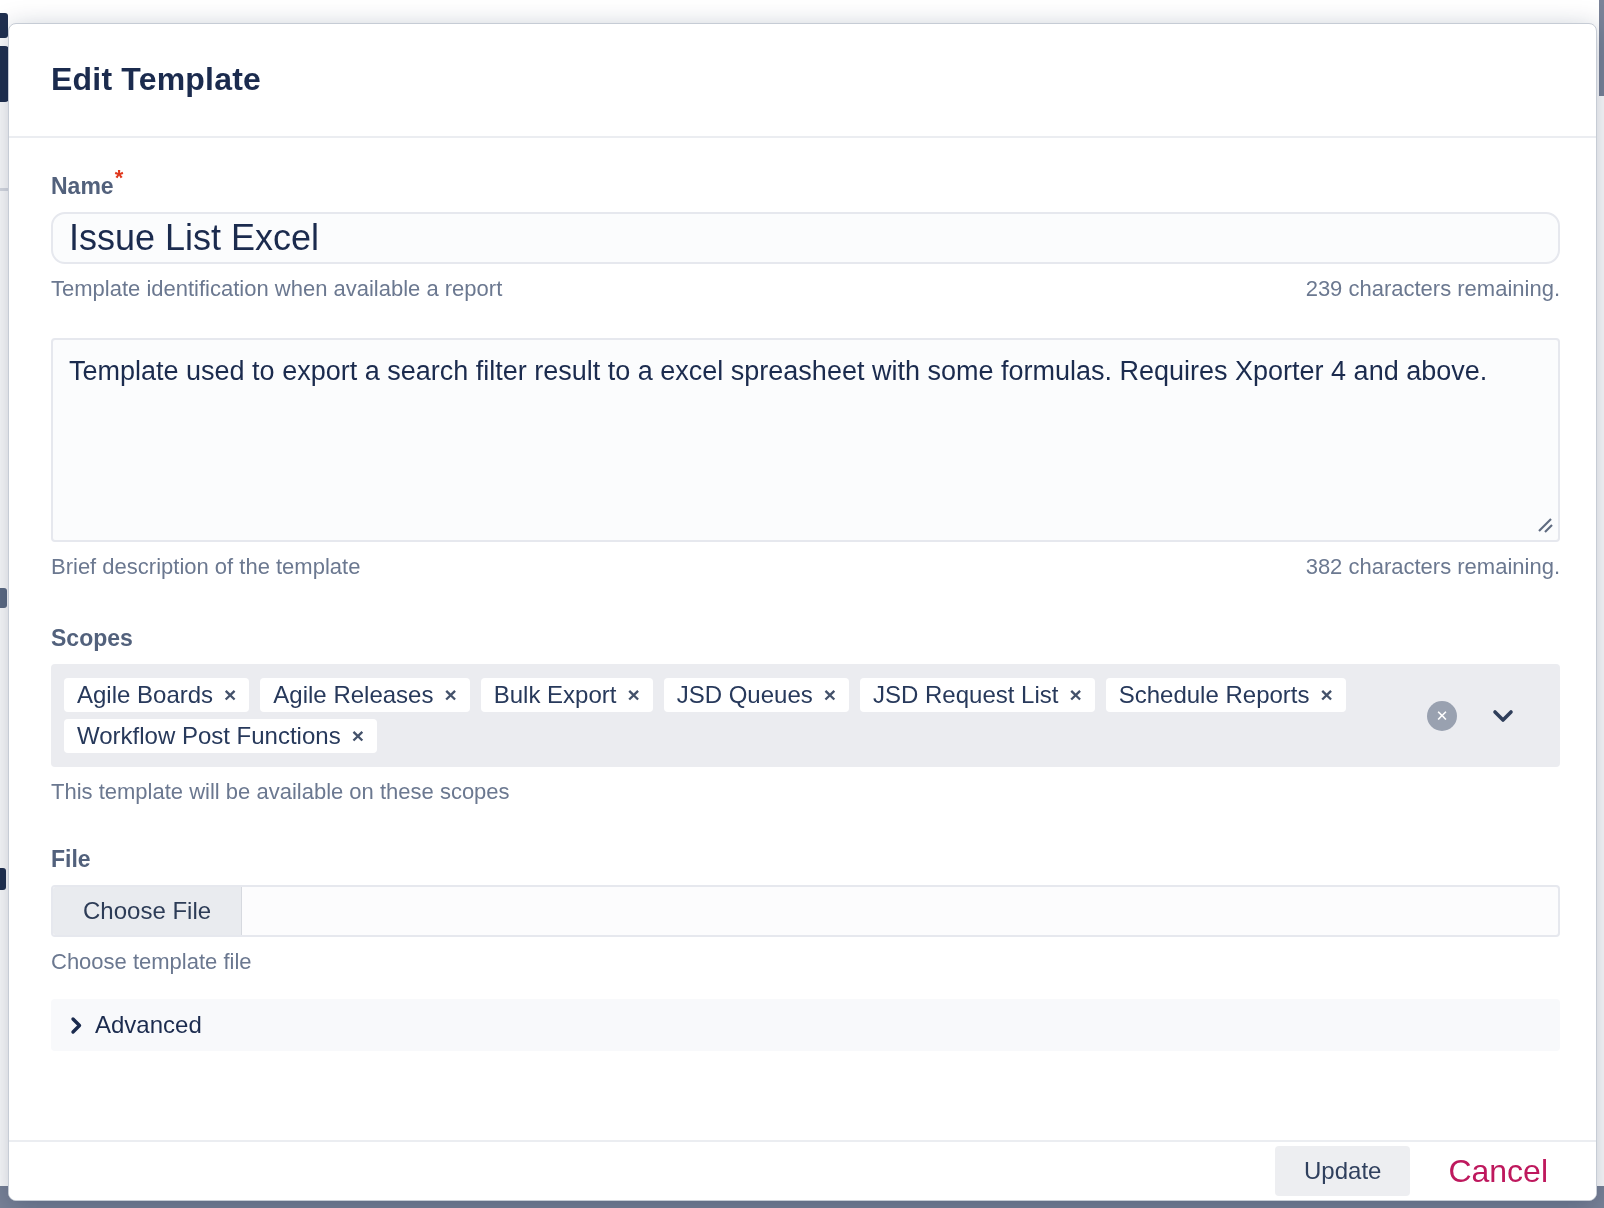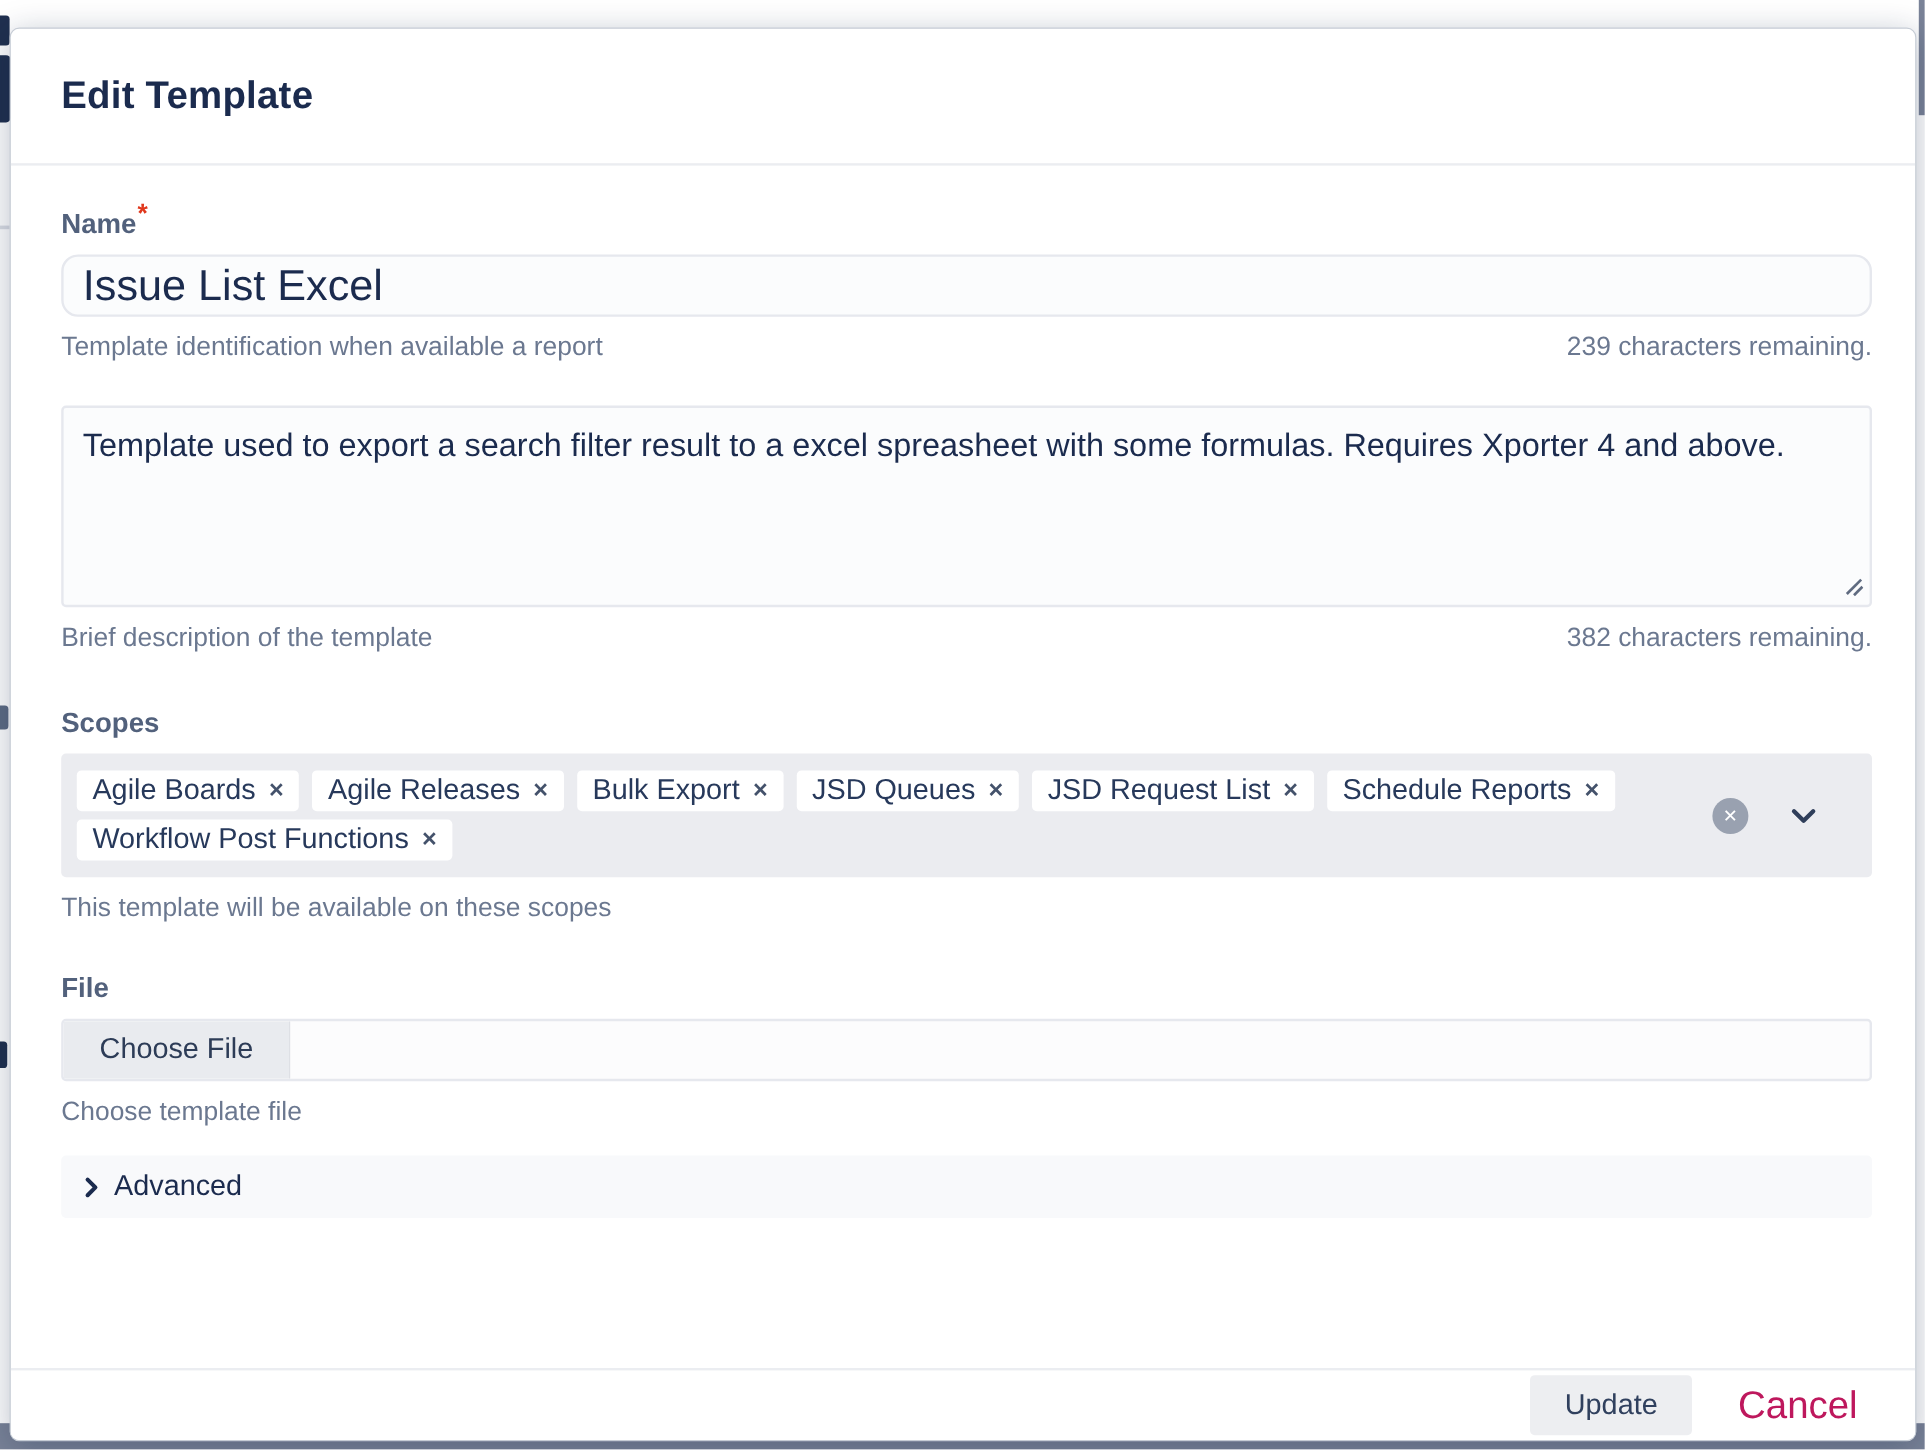--- a/index.html
+++ b/index.html
@@ -47,21 +47,21 @@
     font-family:inherit; font-size:36px; color:#1b2b4e; padding:0 16px;
     outline:none;
   }
 
   .helper-row { display:flex; justify-content:space-between; margin-top:12px;
                 font-size:22px; line-height:26px; color:#6b7890; }
 
   .block-description { margin-top:36px; }
   .textarea-wrap { position:relative; margin-top:12px; }
   .desc-textarea {
-    display:block; width:100%; height:168px; resize:none;
+    display:block; width:100%; height:204px; resize:none;
     border:2px solid #e6e8ee; border-radius:4px; background:#fbfcfd;
     font-family:inherit; font-size:27px; line-height:46px; color:#1b2b4e;
     padding:8px 16px; outline:none; overflow:hidden;
   }
   .resize-handle { position:absolute; right:7px; bottom:9px; pointer-events:none; }
 
   .block-scopes { margin-top:44px; }
   .scopes-box {
     position:relative; margin-top:12px; min-height:92px;
     background:#ebecf0; border-radius:4px;

